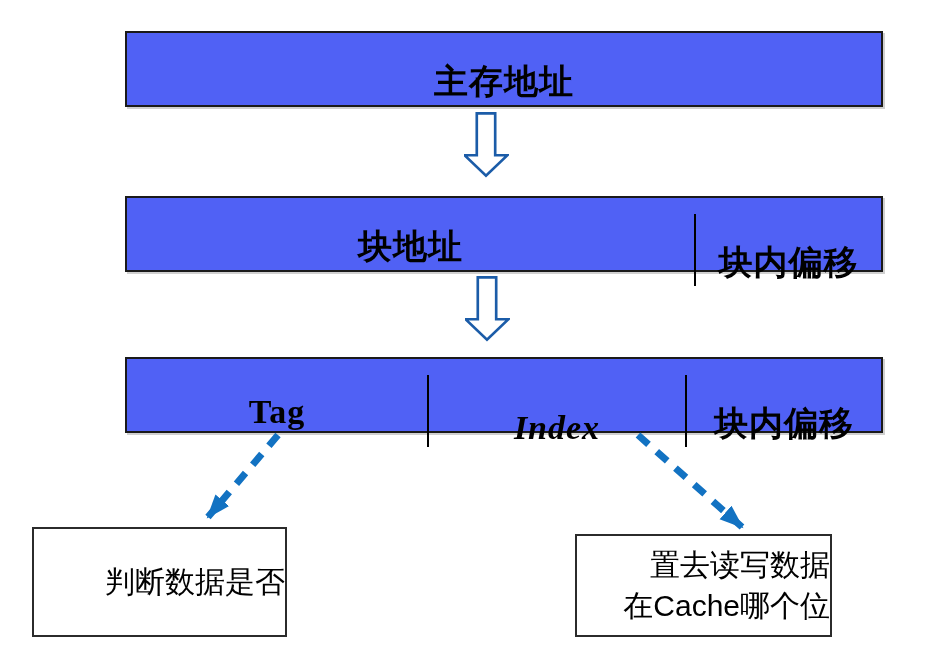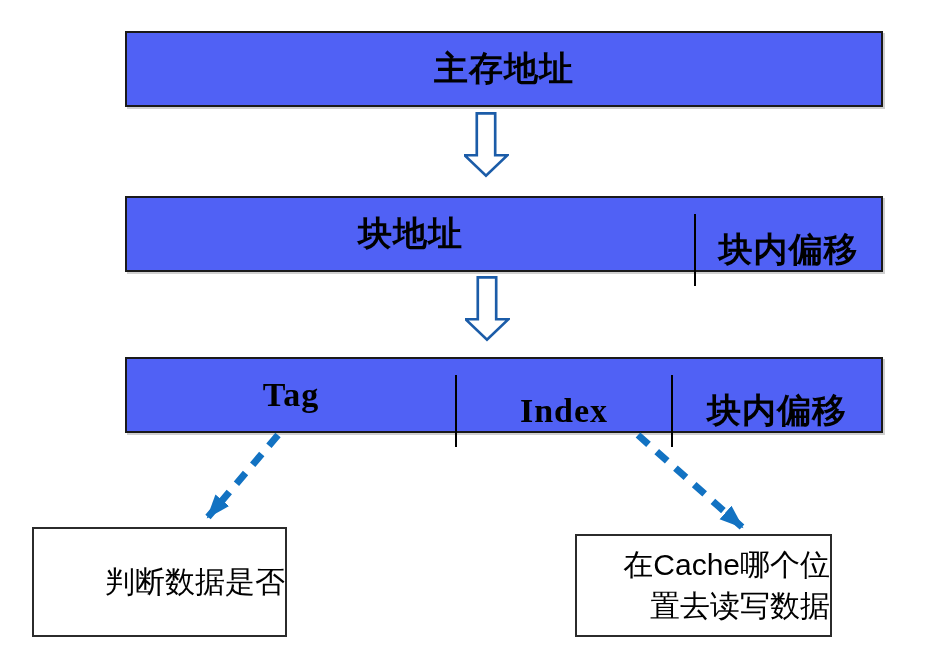--- a/index.html
+++ b/index.html
@@ -25,43 +25,43 @@
     border: 2px solid #1A1A1A;
     box-sizing: border-box;
     display: flex;
     box-shadow: 2px 2px 0 rgba(120,120,120,0.35);
   }
   .bar1 { top: 31px; }
   .bar2 { top: 196px; }
   .bar3 { top: 357px; }
   .bar .section {
     display: flex;
-    align-items: center;
+    align-items: flex-end;
     justify-content: center;
     height: 100%;
     box-sizing: border-box;
   }
   .bar .section + .section {
     border-left: 2px solid #000000;
     margin-top: 16px;
   }
   .bar-label {
     font-family: "Liberation Serif", "DejaVu Serif", serif;
     font-weight: bold;
     font-size: 34px;
     color: #000000;
     letter-spacing: 1px;
     white-space: nowrap;
   }
   
   .bar2 .sec-a { width: 567px; }
   .bar2 .sec-b { width: 187px; flex: 1; }
   
-  .bar3 .sec-a { width: 328px; }
-  .bar3 .sec-b { width: 216px; }
+  .bar3 .sec-a { width: 300px; }
+  .bar3 .sec-b { width: 258px; font-style: italic; }
   .bar3 .sec-c { flex: 1; }
   
   .block-arrow {
     position: absolute;
     width: 45px;
     height: 66px;
   }
   .block-arrow-1 { left: 464px; top: 112px; }
   .block-arrow-2 { left: 465px; top: 276px; }
   
@@ -138,17 +138,17 @@
     </defs>
     <line x1="278" y1="435" x2="208" y2="517" stroke-width="7" stroke-dasharray="14 11" marker-end="url(#arrow-head)" stroke="#1272C2"></line>
     <line x1="638" y1="435" x2="742" y2="527" stroke-width="7" stroke-dasharray="14 11" marker-end="url(#arrow-head)" stroke="#1272C2"></line>
   </svg>
 
   <div class="note note-left">
     <span>判断数据是否</span>
   </div>
 
   <div class="note note-right">
+    <span>置去读写数据</span>
     <span>在Cache哪个位</span>
-    <span>置去读写数据</span>
   </div>
 
 </div>
 
 </body></html>

